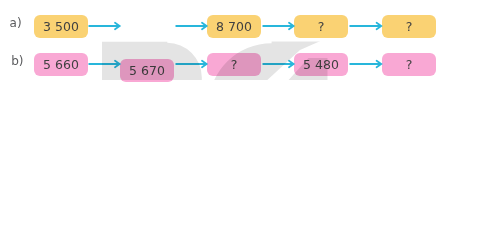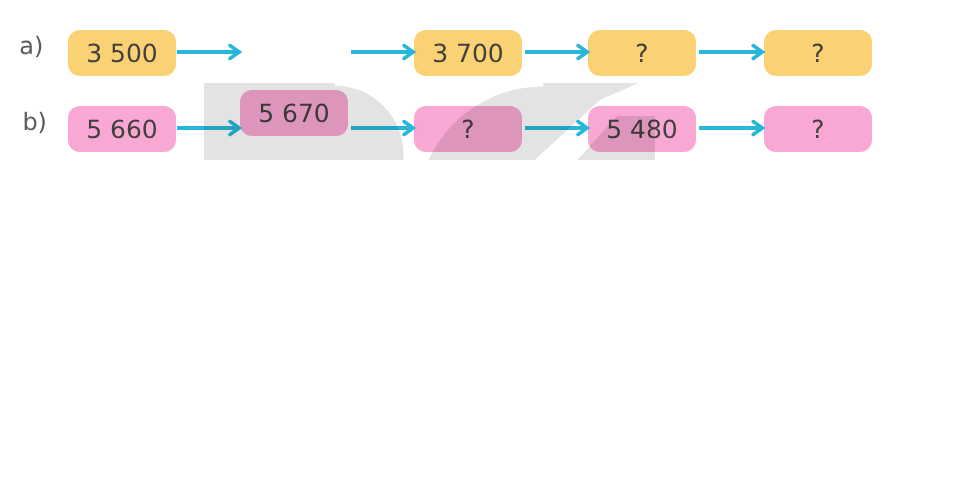--- a/index.html
+++ b/index.html
@@ -19,34 +19,34 @@
 </head>
 <body>
 
 <div id="stage">
 
   <div class="row-label" style="left:9.6px;top:16.8px;">a)</div>
   <div class="cell yellow" style="left:34px;top:15px;">
     <div class="cell-text">3 500</div>
   </div>
   <div class="cell yellow" style="left:207px;top:15px;">
-    <div class="cell-text">3 700</div>
+    <div class="cell-text">8 700</div>
   </div>
   <div class="cell yellow" style="left:294px;top:15px;">
     <div class="cell-text">?</div>
   </div>
   <div class="cell yellow" style="left:382px;top:15px;">
     <div class="cell-text">?</div>
   </div>
 
   <div class="row-label" style="left:11.2px;top:54.9px;">b)</div>
   <div class="cell green" style="left:34px;top:53px;">
     <div class="cell-text">5 660</div>
   </div>
-  <div class="cell green" style="left:120px;top:45px;">
+  <div class="cell green" style="left:120px;top:59px;">
     <div class="cell-text">5 670</div>
   </div>
   <div class="cell green" style="left:207px;top:53px;">
     <div class="cell-text">?</div>
   </div>
   <div class="cell green" style="left:294px;top:53px;">
     <div class="cell-text">5 480</div>
   </div>
   <div class="cell green" style="left:382px;top:53px;">
     <div class="cell-text">?</div>

